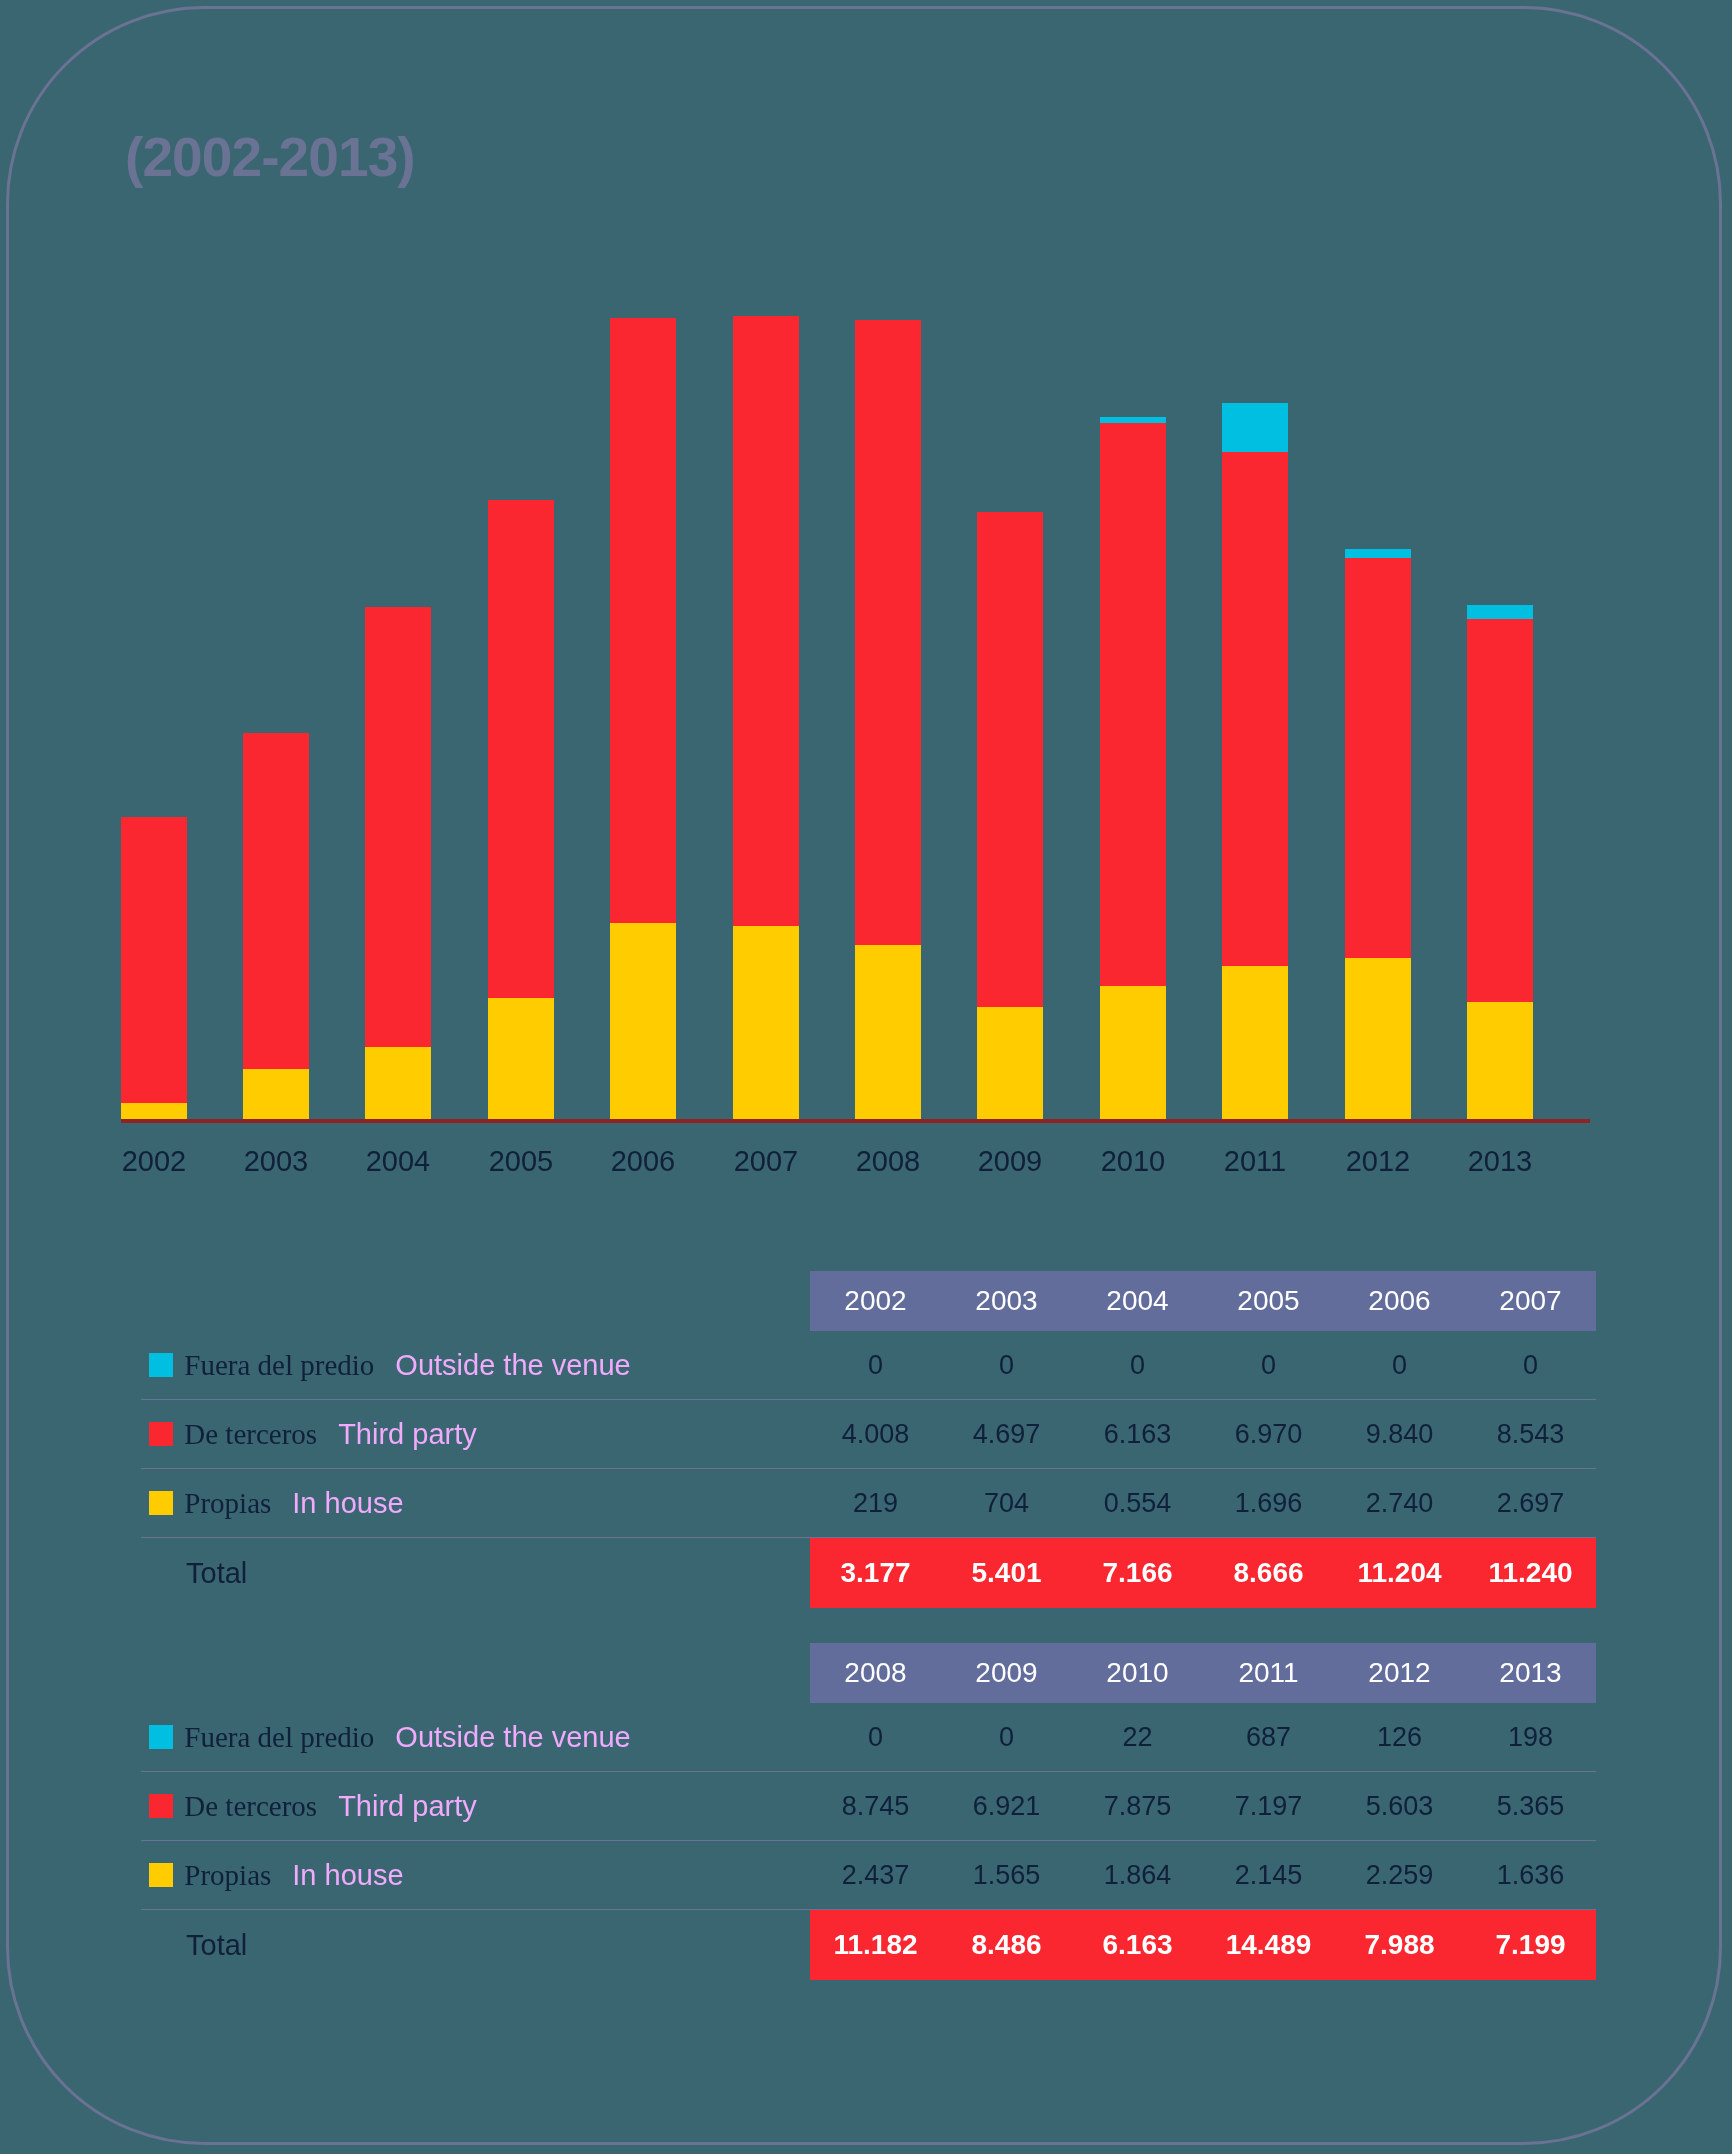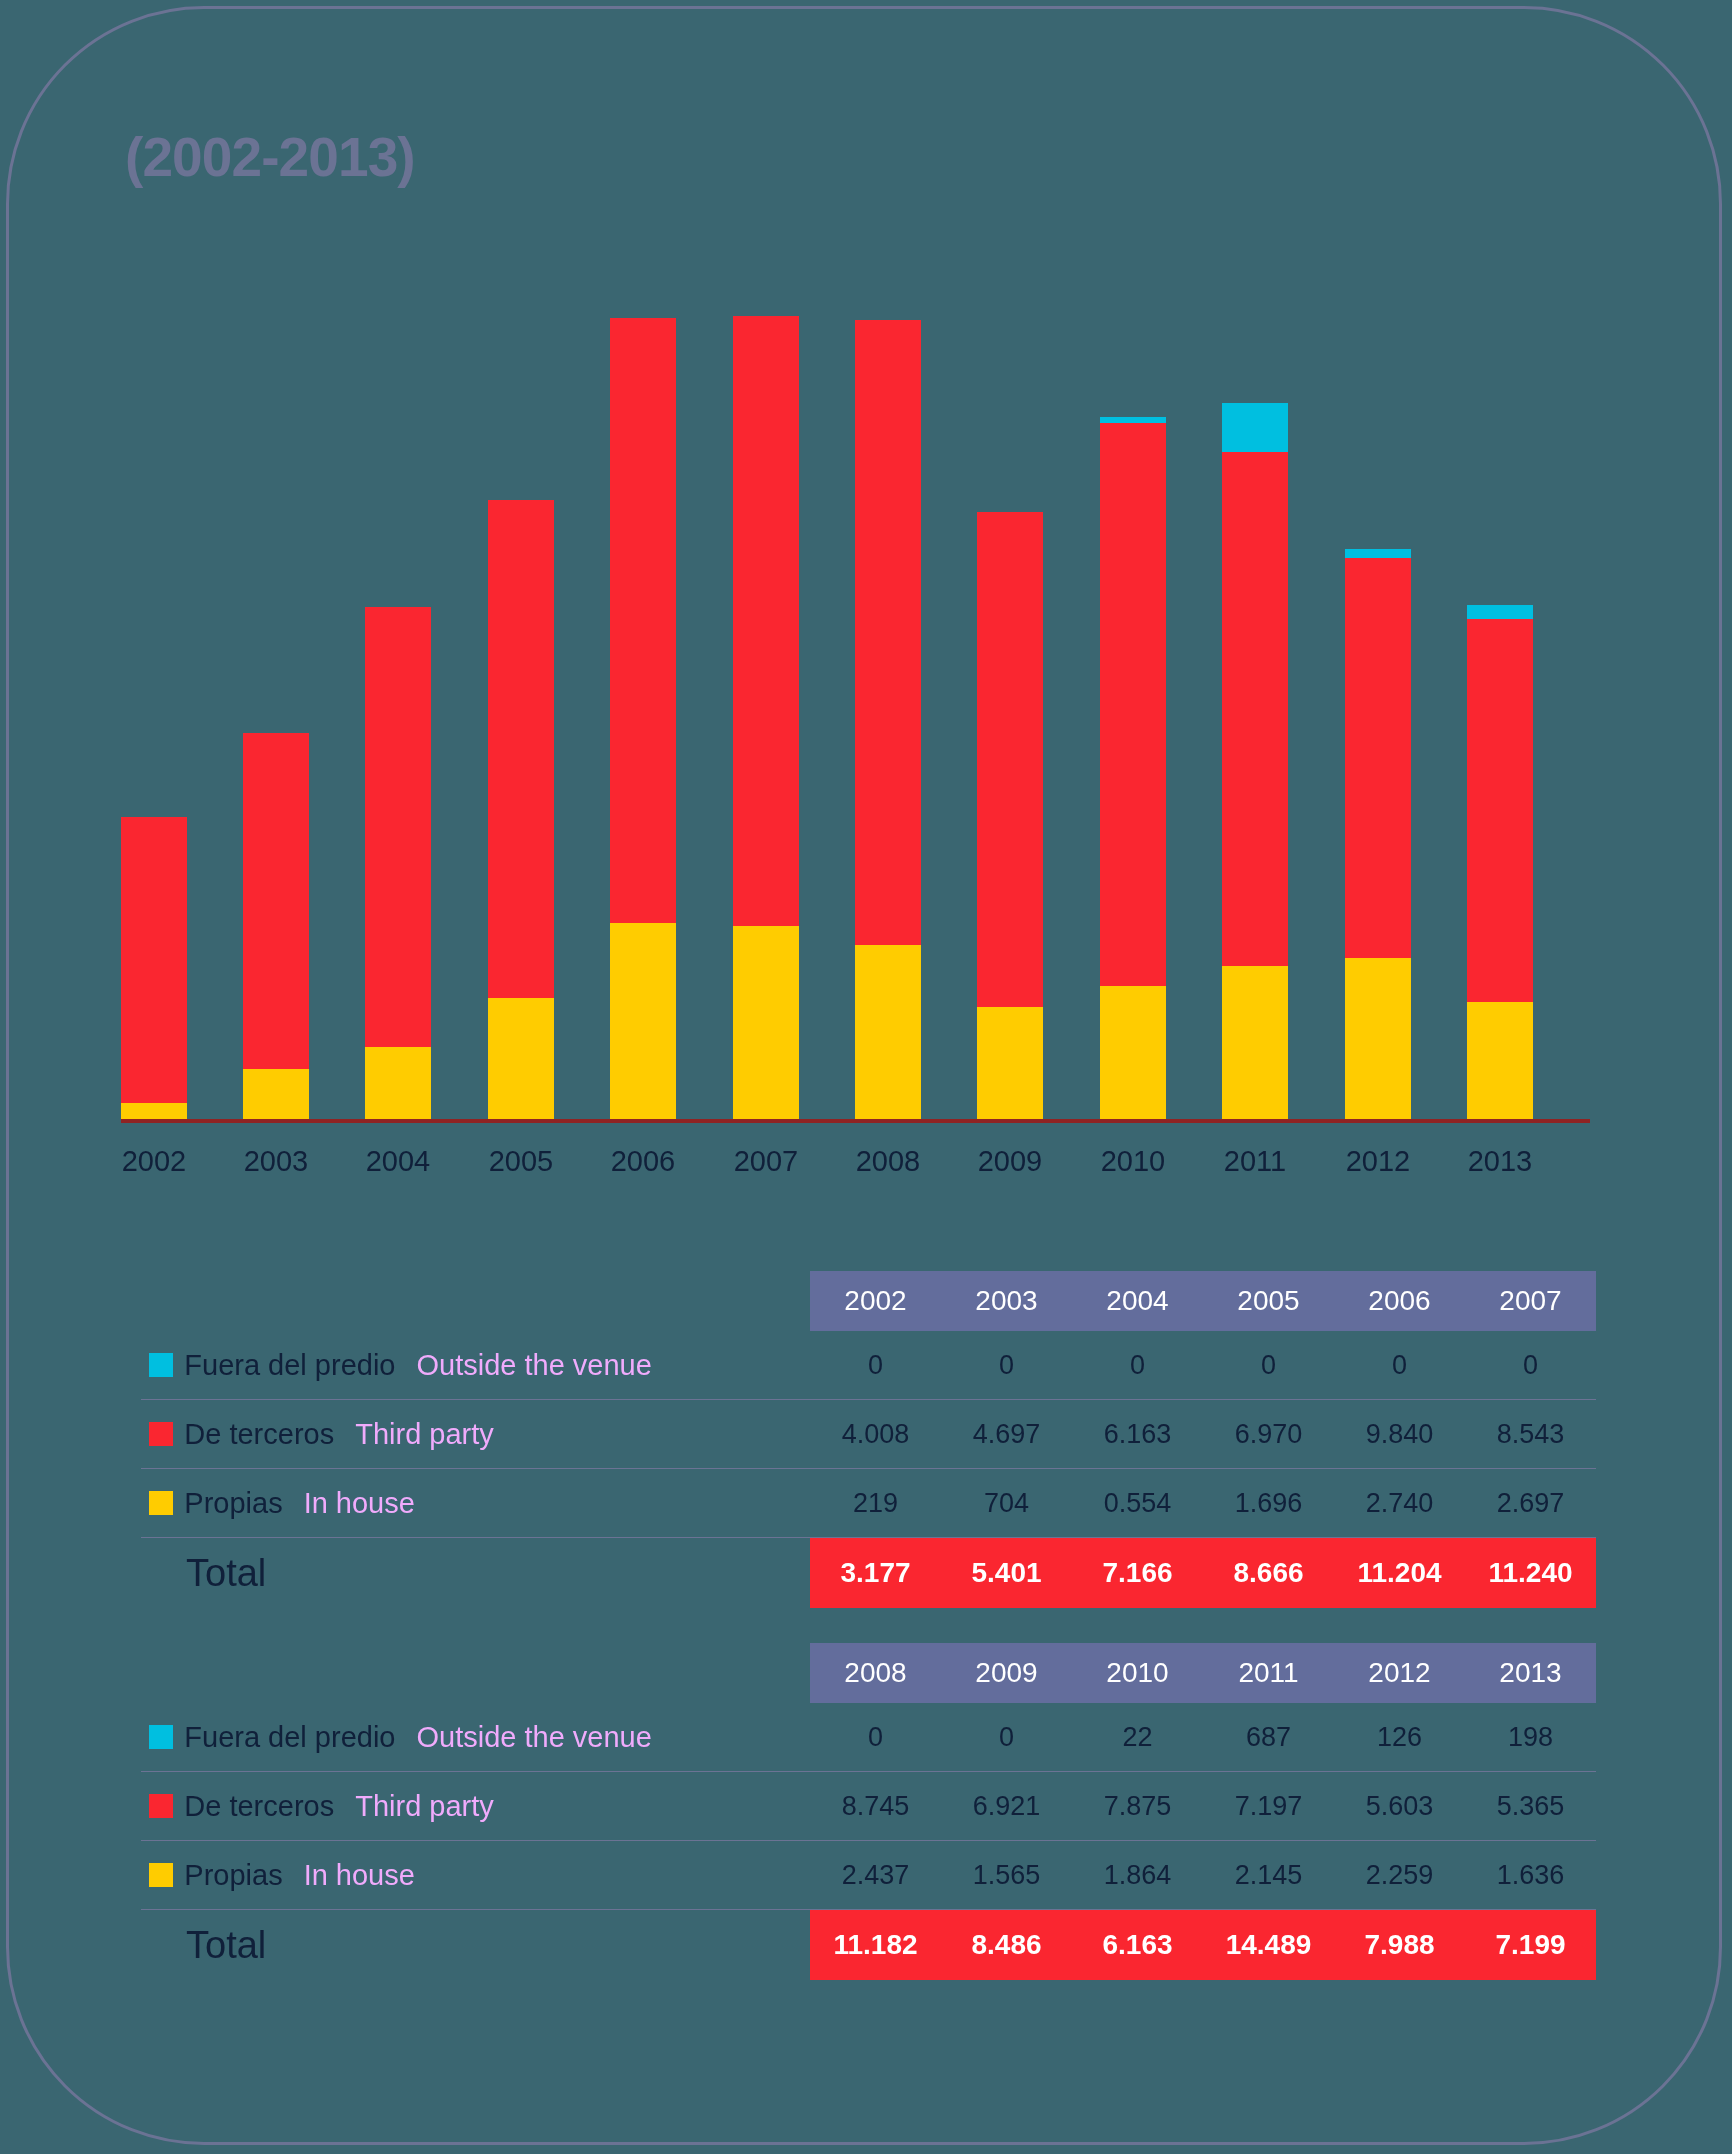--- a/index.html
+++ b/index.html
@@ -123,39 +123,40 @@
     height: 24.5px;
     vertical-align: -2.8px;
     margin-right: 11.3px;
   }
   .sw-cyan   { background: #00bfe0; }
   .sw-red    { background: #fa2630; }
   .sw-yellow { background: #ffcc00; }
   .es-label {
     color: #10203a;
     font-size: 29px;
+    font-family: Liberation Serif, serif;
   }
   .en-label {
     color: #f0abfc;
     font-size: 29px;
     margin-left: 21px;
   }
   table.data-table tr.row-total td {
     border-bottom: none;
     background: #fa2630;
     color: #ffffff;
     font-weight: bold;
     font-size: 28px;
     height: 68px;
   }
   table.data-table tr.row-total td.label-cell {
     background: transparent;
     color: #10203a;
     font-weight: normal;
-    font-size: 38px;
+    font-size: 29px;
     text-align: left;
     padding-left: 45px;
   }
 </style>
 </head>
 <body>
 
 <div id="frame-border"></div>
 
 <div id="chart-title">(2002-2013)</div>

